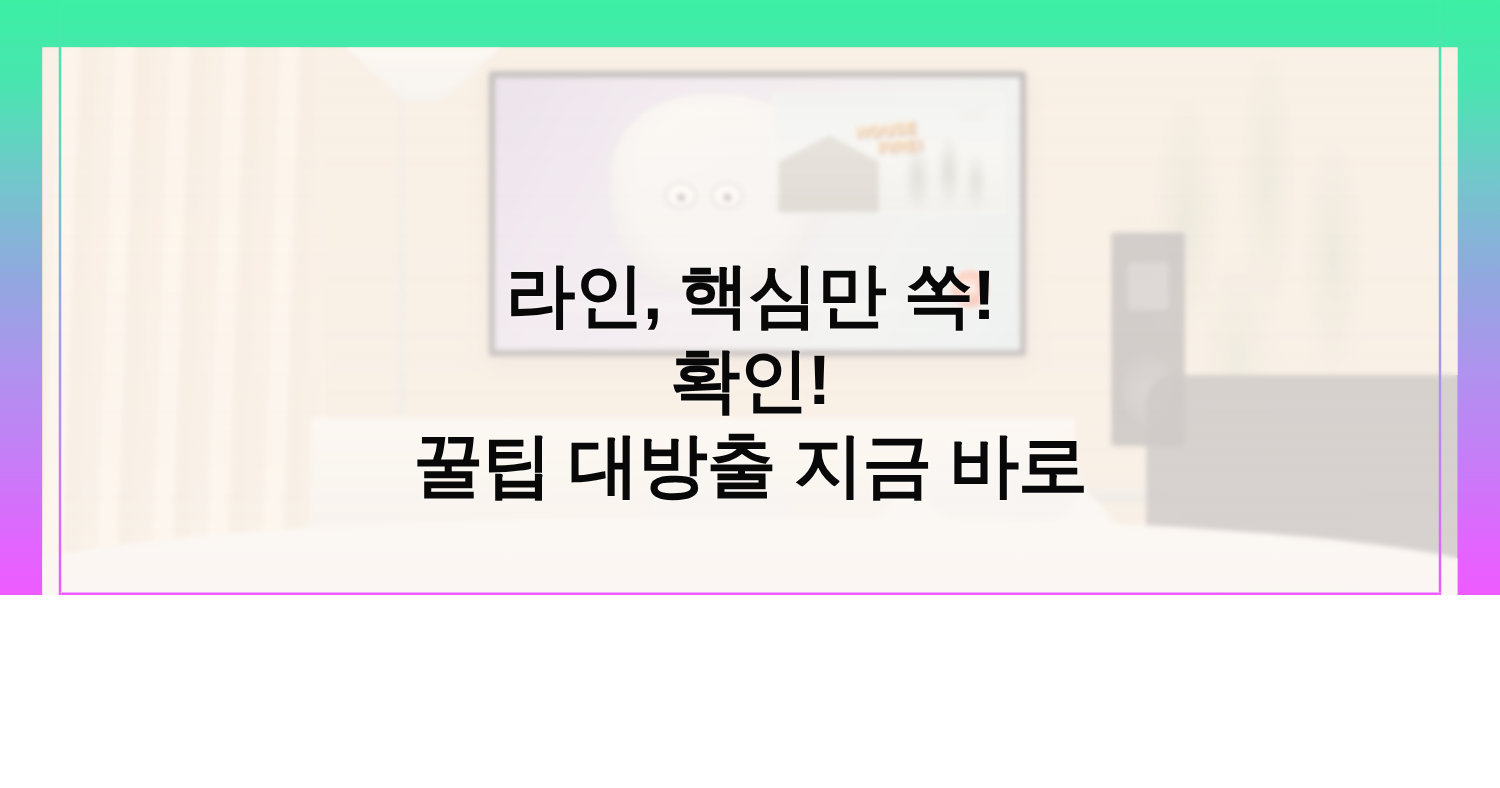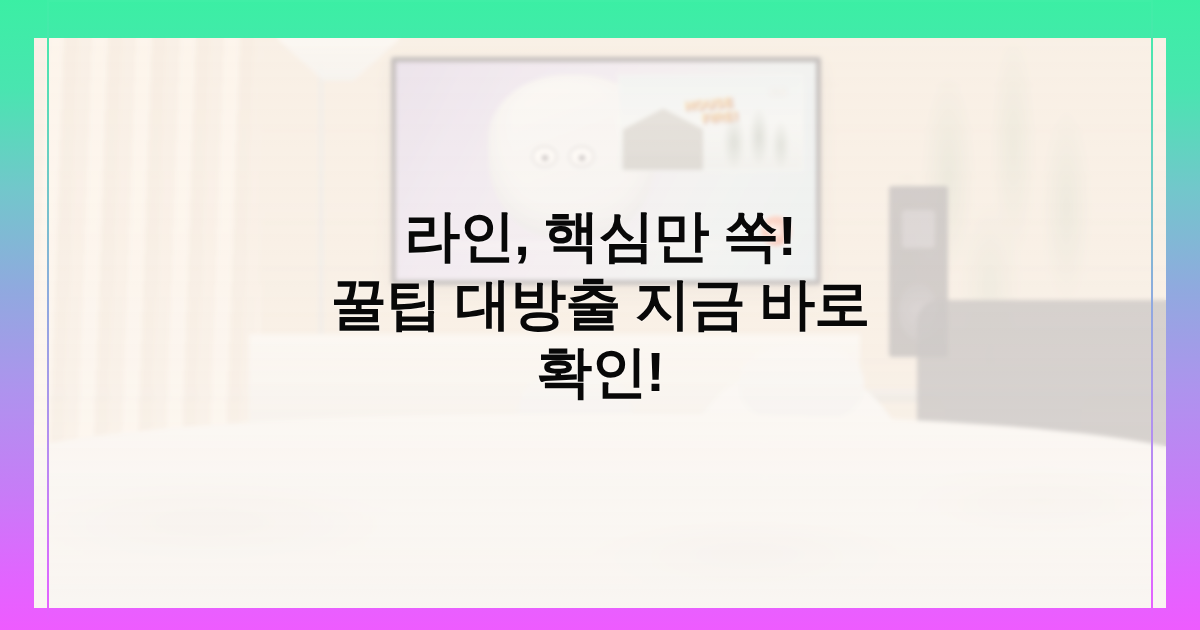--- a/index.html
+++ b/index.html
@@ -5,21 +5,21 @@
   * { margin:0; padding:0; box-sizing:border-box; }
   html, body {
     width:1200px; height:630px;
     font-family:"Liberation Sans","DejaVu Sans",sans-serif;
     overflow:hidden; background:#ffffff;
   }
 
   
   #thumbnail-card{
     position:relative;
-    width:1200px; height:630px;
+    width:1200px; height:476px;
     background:linear-gradient(180deg,
         #3BEFA4 0%,
         #49E5B0 14%,
         #72C7CB 30%,
         #90A9DF 46%,
         #AE93EE 62%,
         #C77CF7 78%,
         #E264FF 92%,
         #EE5BFF 100%);
     overflow:hidden;
@@ -366,17 +366,17 @@
     <div id="rug-layer"></div>
 
     <div id="photo-wash"></div>
     <div id="photo-blur-veil"></div>
   </div>
 
   <div id="inner-rule"></div>
 
   <div id="headline">
     <span class="hl-line">라인, 핵심만 쏙!</span>
+    <span class="hl-line">확인!</span>
     <span class="hl-line">꿀팁 대방출 지금 바로</span>
-    <span class="hl-line">확인!</span>
   </div>
 
 </div>
 
 </body></html>

